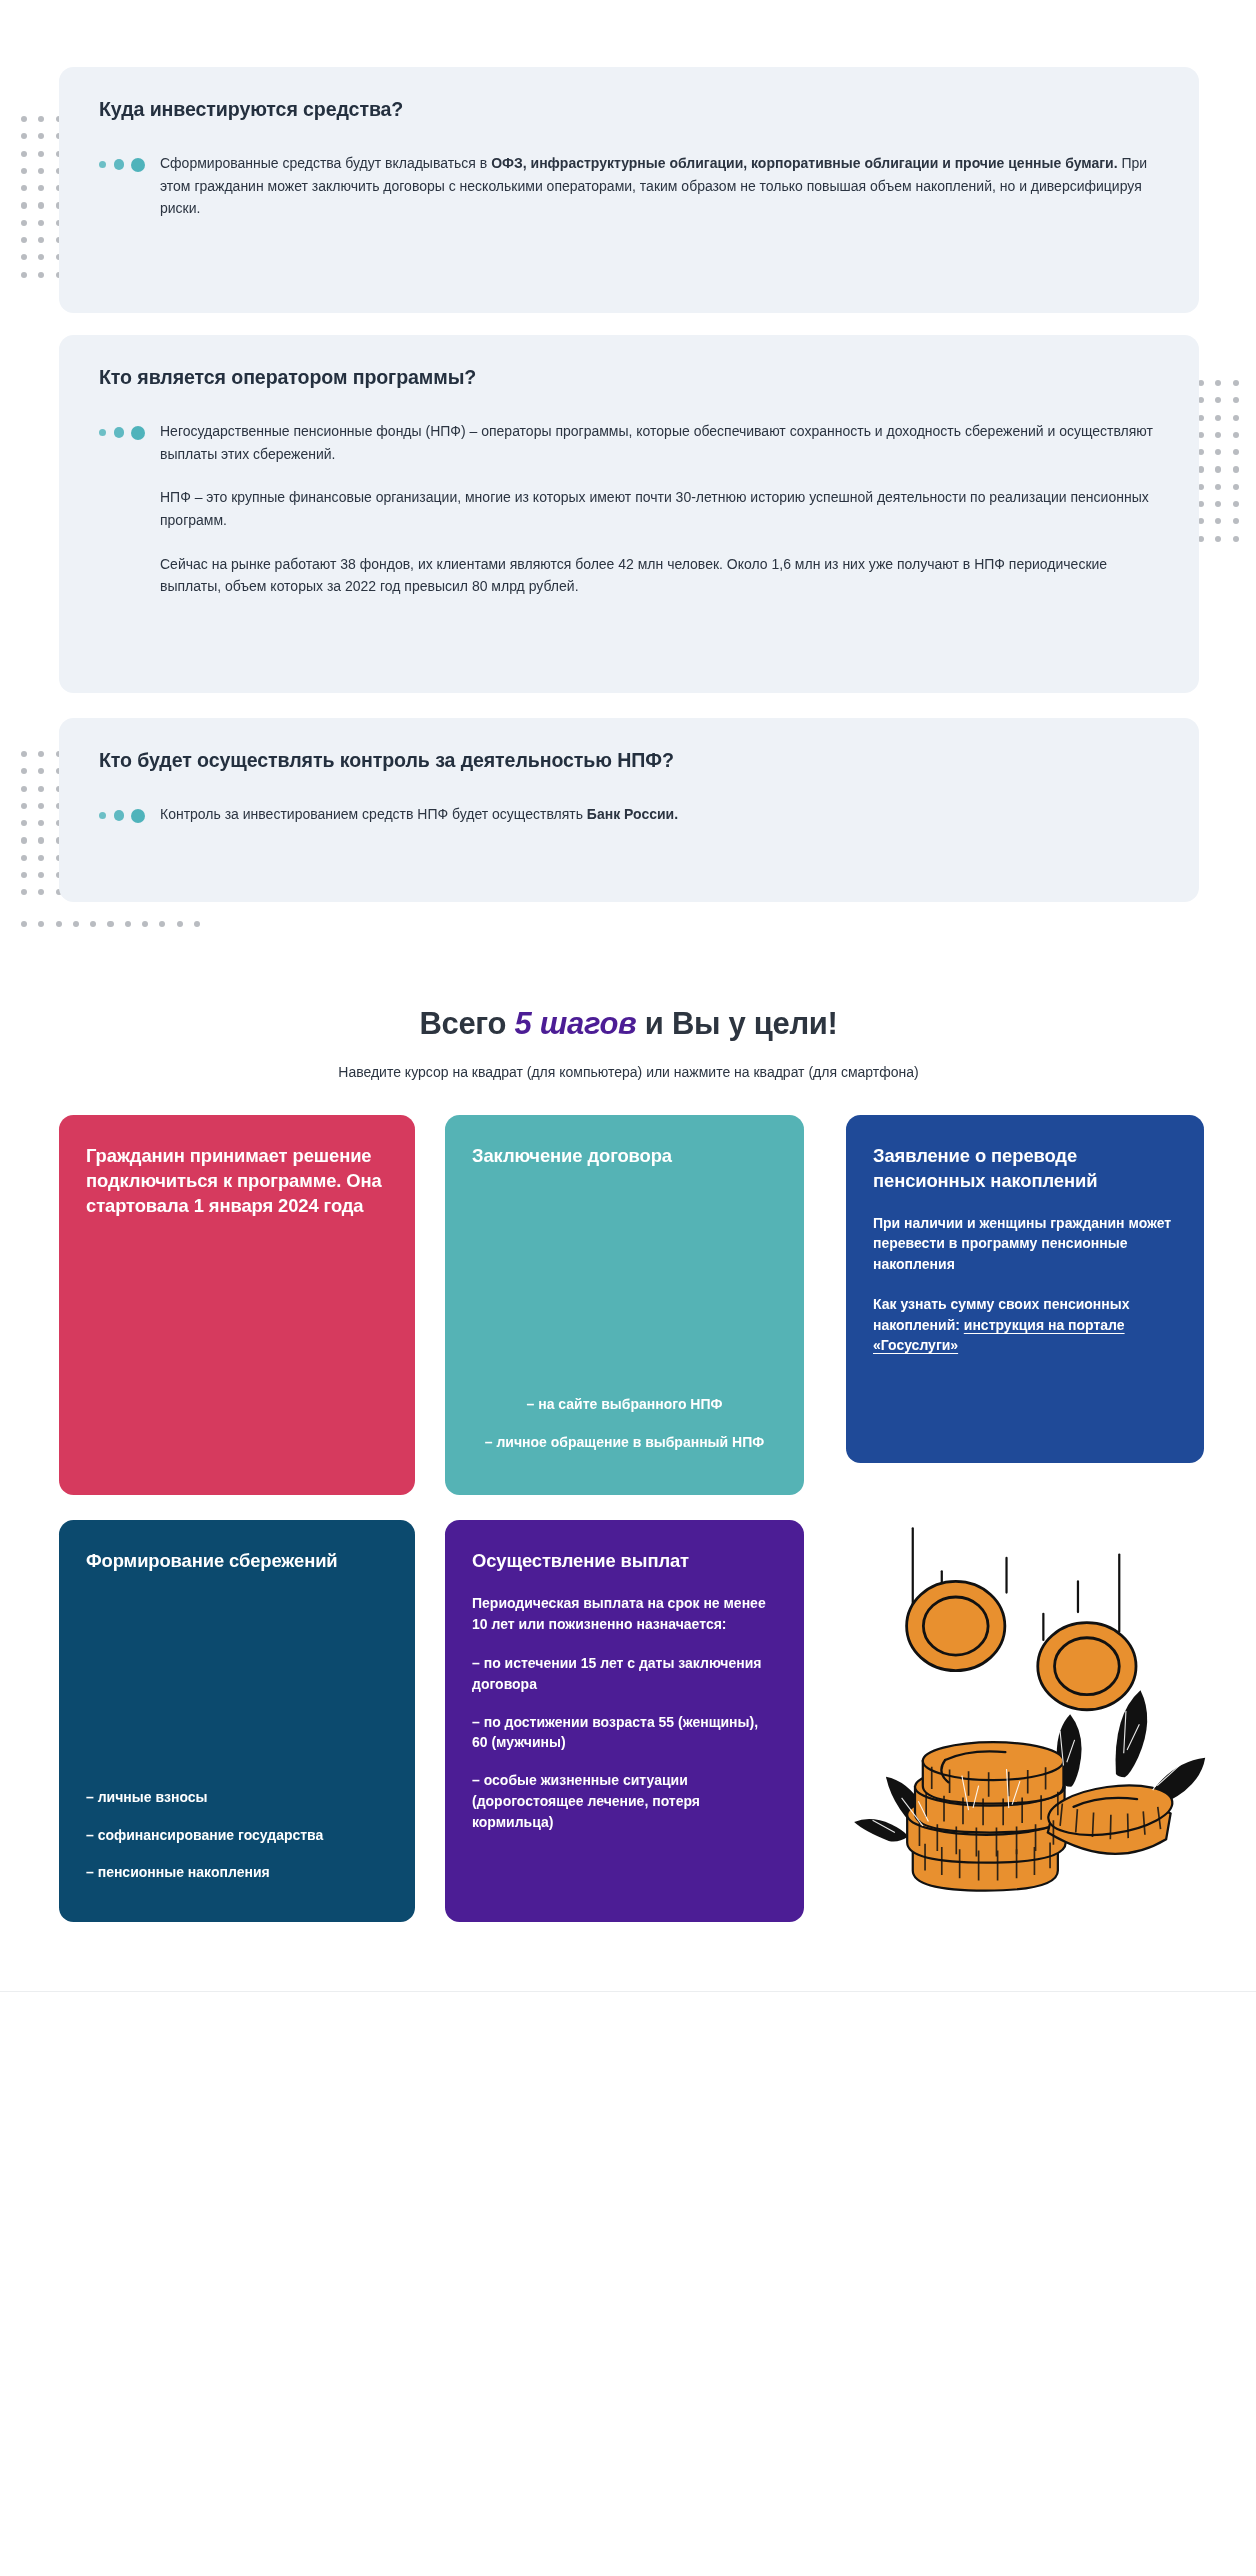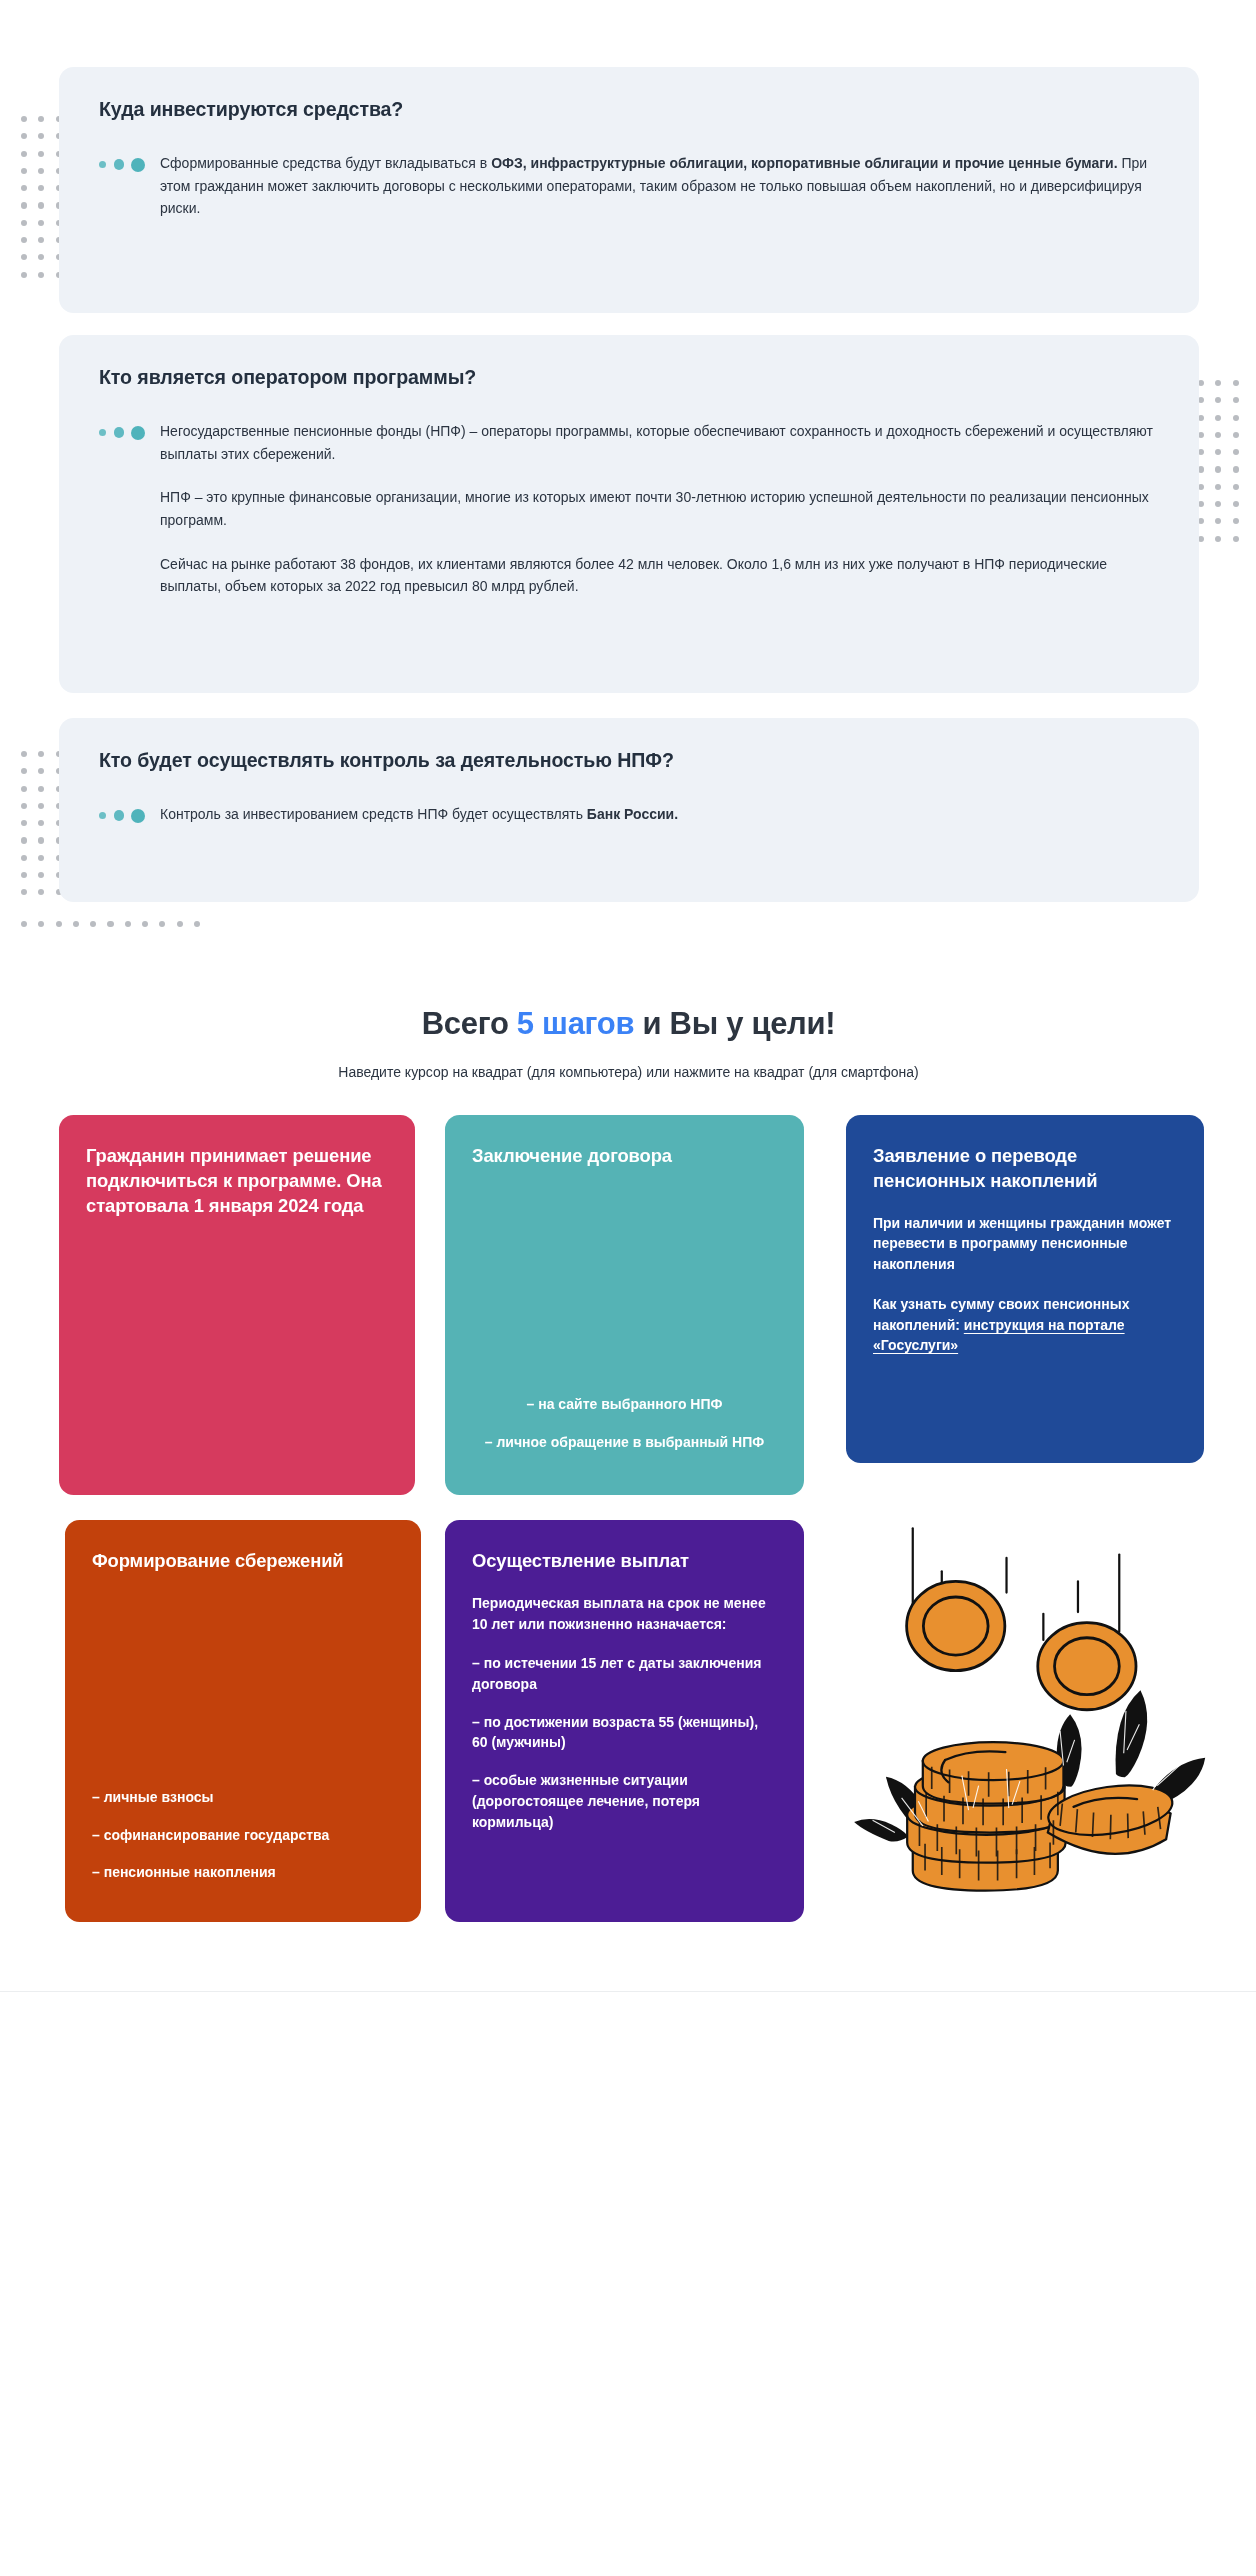--- a/index.html
+++ b/index.html
@@ -88,21 +88,21 @@
     left: 0; top: 1006px;
     width: 1257px;
     text-align: center;
   }
   .steps-heading h2 {
     font-size: 31px;
     font-weight: bold;
     color: #2d3540;
     letter-spacing: -0.3px;
   }
-  .steps-heading h2 .accent { color: #3b82f6; }
+  .steps-heading h2 .accent { color: #4c1d95; font-style: italic; }
   .steps-sub {
     margin-top: 22.3px;
     font-size: 14px;
     color: #2b3441;
   }
 
   
   .steps-grid { position: absolute; left: 0; top: 1115px; width: 1257px; height: 849px; }
 
   .step-card {
@@ -110,21 +110,21 @@
     border-radius: 14.5px;
     padding: 29px 27px;
     color: #ffffff;
     display: flex;
     flex-direction: column;
   }
 
   #step-card-1 { left: 59px;  top: 0;    width: 356px; height: 380px; background: #d63a5e; }
   #step-card-2 { left: 445px;  top: 0;    width: 359px; height: 380px; background: #55b3b5; }
   #step-card-3 { left: 846px; top: 0;    width: 358px; height: 348px; background: #1f4a98; }
-  #step-card-4 { left: 65px;  top: 405px; width: 356px; height: 402px; background: #c2410c; }
+  #step-card-4 { left: 59px;  top: 405px; width: 356px; height: 402px; background: #0c4a6e; }
   #step-card-5 { left: 445px;  top: 405px; width: 359px; height: 402px; background: #4c1d95; }
 
   .step-title {
     font-size: 18.4px;
     font-weight: bold;
     line-height: 1.35;
     letter-spacing: -0.1px;
   }
 
   .step-lead {

